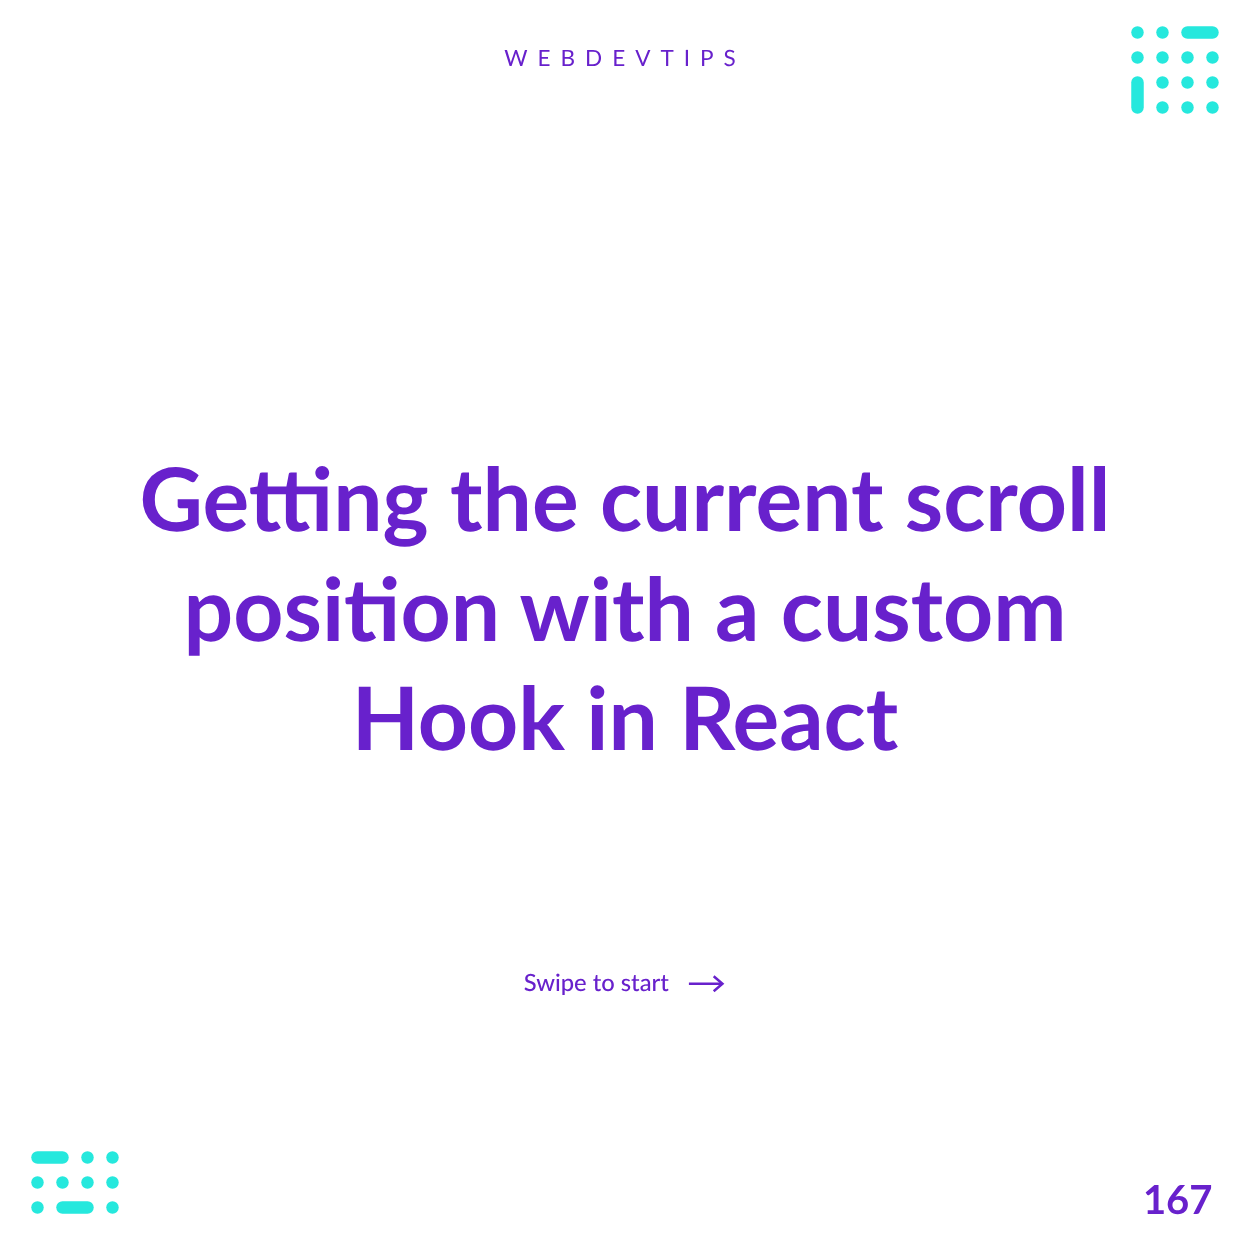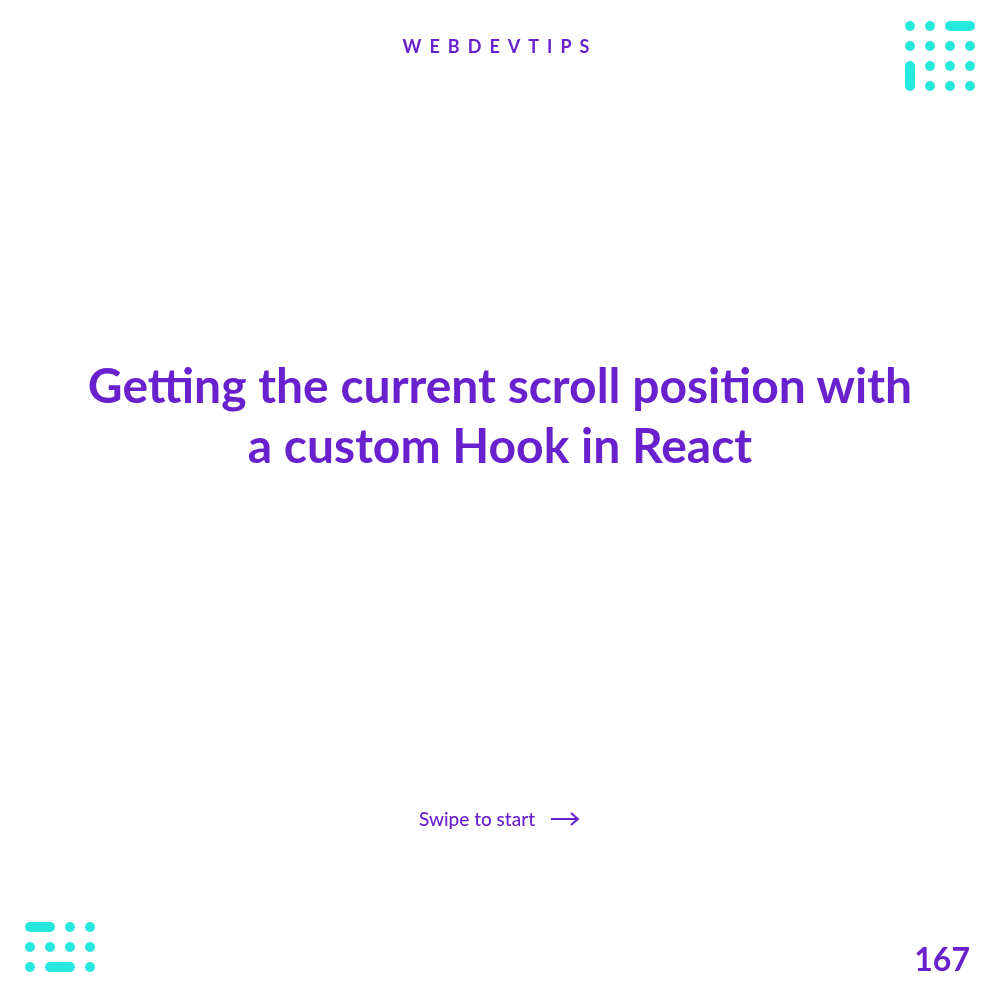--- a/index.html
+++ b/index.html
@@ -15,48 +15,48 @@
       position: relative;
       overflow: hidden;
     }
     .header-brand {
       position: absolute;
       top: 35px;
       left: 50%;
       transform: translateX(-50%);
       color: #6821cc;
       font-size: 18px;
-      font-weight: 700;
+      font-weight: 400;
       letter-spacing: 8px;
     }
     .decoration-top-right {
       position: absolute;
       top: 18px;
       right: 18px;
     }
     .decoration-bottom-left {
       position: absolute;
       bottom: 18px;
       left: 22px;
     }
     .main-title {
       position: absolute;
       top: 355px;
       left: 0;
       right: 0;
       text-align: center;
       color: #6821cc;
-      font-size: 48px;
+      font-size: 70px;
       font-weight: 700;
       line-height: 1.25;
-      padding: 0 80px;
+      padding: 0 62px;
     }
     .swipe-cta {
       position: absolute;
-      top: 807px;
+      top: 775px;
       left: 50%;
       transform: translateX(-50%);
       display: flex;
       align-items: center;
       gap: 16px;
       color: #6821cc;
       font-size: 19px;
       font-weight: 500;
     }
     .arrow-icon {

